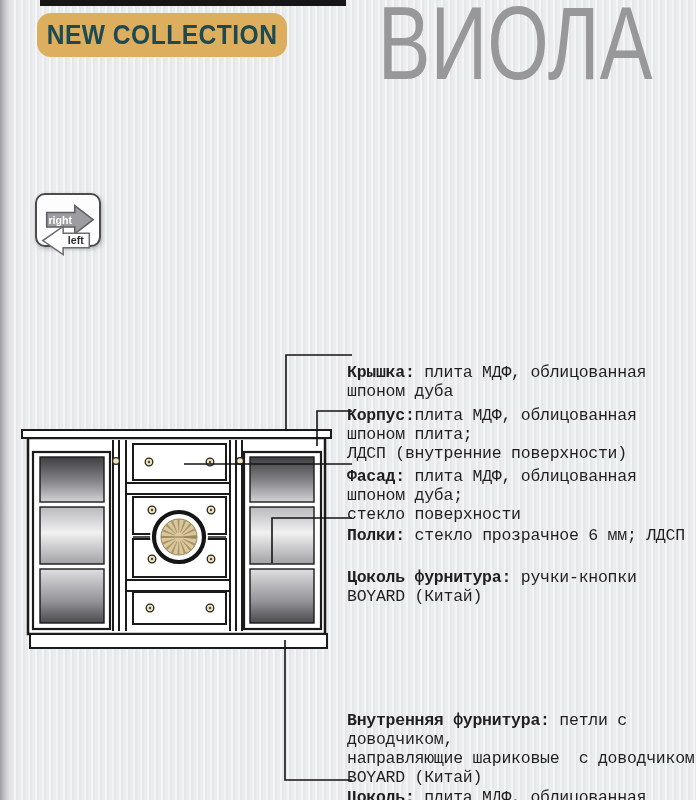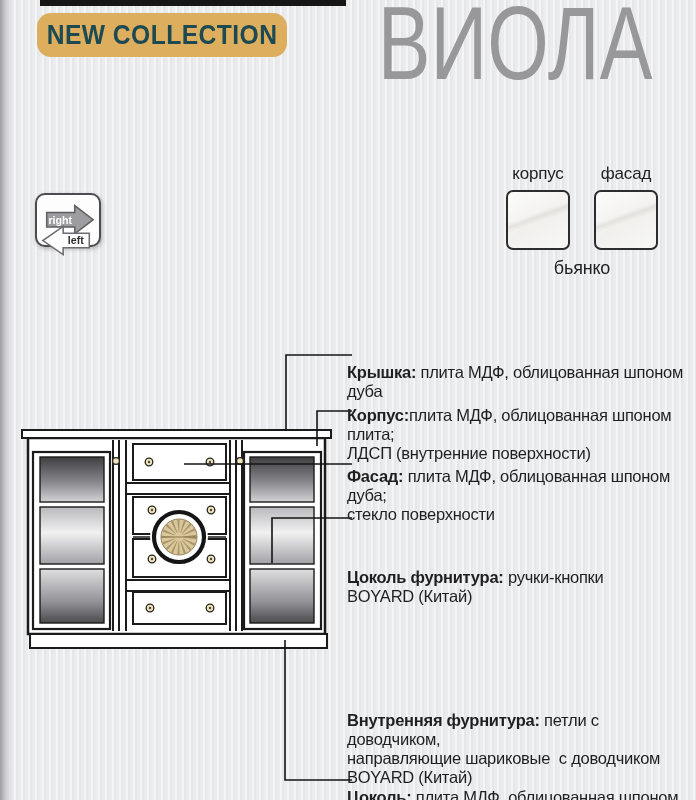--- a/index.html
+++ b/index.html
@@ -59,21 +59,21 @@
     margin-top:6px;width:60px;height:56px;
     border:2.5px solid #2d2d30;border-radius:7px;
     background:
       linear-gradient(160deg, rgba(0,0,0,0) 40%, rgba(150,140,128,.16) 46%, rgba(0,0,0,0) 53%),
       linear-gradient(150deg,#fcfcfb 0%,#f1f0ed 55%,#f8f8f6 100%);
   }
   .finish-label{margin-top:8px;font-size:18px;color:#222;letter-spacing:-.2px;}
   
   .drawing{position:absolute;left:0;top:340px;}
   
-  .spec-list{position:absolute;left:347px;top:0;width:349px;height:800px;}
+  .spec-list{position:absolute;left:347px;top:0;width:349px;height:800px;font-family:Liberation Mono, monospace;}
   .spec-item{
     position:absolute;left:0;width:349px;
     font-size:16.5px;line-height:19px;letter-spacing:-.25px;
     color:var(--text_color);
     white-space:pre-wrap;
   }
   .spec-item b{font-weight:bold;}
 </style>
 </head>
 <body>
@@ -95,33 +95,20 @@
         <polygon points="9,17 38,17 38,10 57,24.5 38,39 38,32 9,32" fill="#9c9ca1" stroke="#5f5f64" stroke-width="1.6"></polygon>
         <text x="23" y="28.5" text-anchor="middle" font-size="11" font-weight="bold" fill="#ffffff">right</text>
       </g>
       <g>
         <polygon points="53,38.5 26,38.5 26,31.5 5,46 26,60.5 26,53.5 53,53.5" fill="#ffffff" stroke="#6d6d72" stroke-width="1.6"></polygon>
         <text x="39" y="50" text-anchor="middle" font-size="11" font-weight="bold" fill="#2c2c2e">left</text>
       </g>
     </svg>
   </div>
 
-  <div class="swatch-area">
-    <div class="swatch-row">
-      <div class="swatch-col">
-        <div class="swatch-label">корпус</div>
-        <div class="swatch"></div>
-      </div>
-      <div class="swatch-col">
-        <div class="swatch-label">фасад</div>
-        <div class="swatch"></div>
-      </div>
-    </div>
-    <div class="finish-label">бьянко</div>
-  </div>
 
   <svg class="drawing" width="352" height="460" viewBox="0 340 352 460">
     <defs>
       <linearGradient id="gTop" x1="0" y1="0" x2="0" y2="1">
         <stop offset="0" stop-color="#3e3e41"></stop>
           <stop offset=".55" stop-color="#87878b"></stop>
           <stop offset="1" stop-color="#d3d3d6"></stop>
       </linearGradient>
       <linearGradient id="gMid" x1="0" y1="0" x2="0" y2="1">
         <stop offset="0" stop-color="#b9b9bd"></stop>
@@ -219,20 +206,21 @@
       <path d="M285,640 V780 H352"></path>
     </g>
   </svg>
 
   <div class="spec-list">
     <p class="spec-item" style="top:346px"><b>Крышка:</b><span> плита МДФ, облицованная шпоном дуба</span></p>
     <p class="spec-item" style="top:389px"><b>Корпус:</b><span>плита МДФ, облицованная шпоном плита;
 ЛДСП (внутренние поверхности)</span></p>
     <p class="spec-item" style="top:450px"><b>Фасад:</b><span> плита МДФ, облицованная шпоном дуба;
 стекло поверхности</span></p>
+    <p class="spec-item" style="top:509px"><b>Полки:</b><span> стекло прозрачное 6 мм; ЛДСП</span></p>
     <p class="spec-item" style="top:551px"><b>Цоколь фурнитура:</b><span> ручки-кнопки
 BOYARD (Китай)</span></p>
     <p class="spec-item" style="top:694px"><b>Внутренняя фурнитура:</b><span> петли с доводчиком,
 направляющие шариковые  с доводчиком
 BOYARD (Китай)</span></p>
     <p class="spec-item" style="top:771px"><b>Цоколь:</b><span> плита МДФ, облицованная шпоном дуба</span></p>
   </div>
 
 </div>
 

